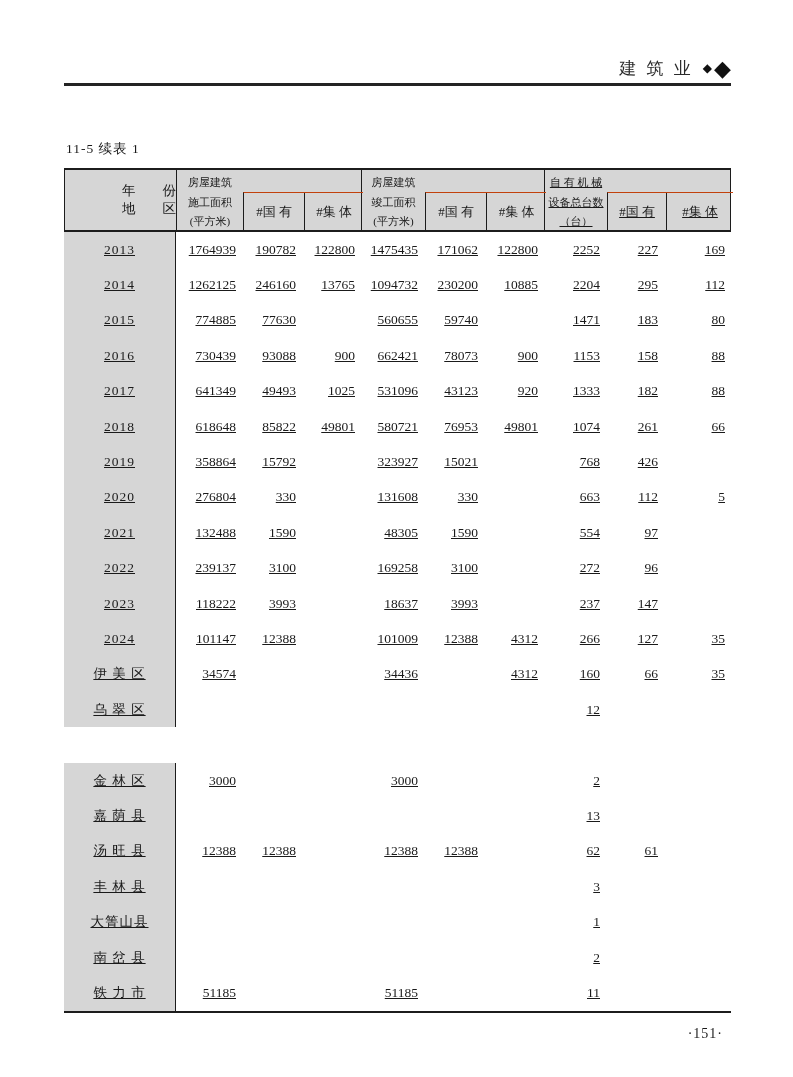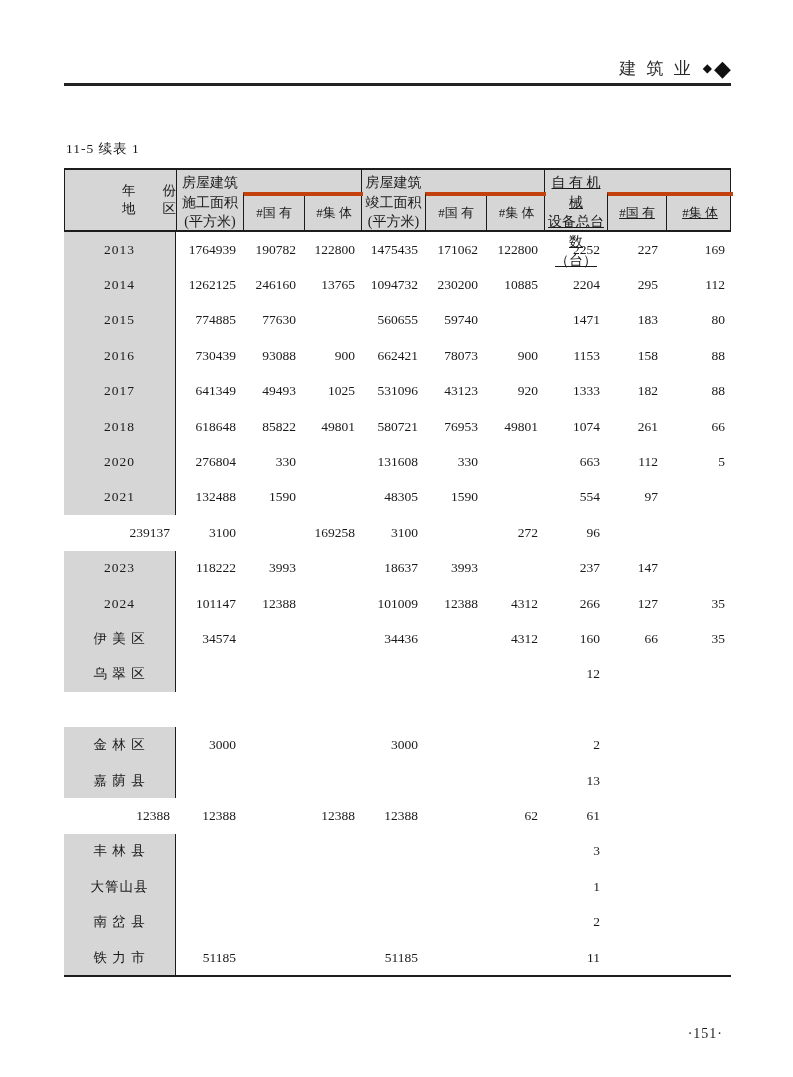--- a/index.html
+++ b/index.html
@@ -46,40 +46,41 @@
     width:112px; flex:0 0 112px;
     border-right:1px solid #1c1c1c;
     display:flex; flex-direction:column; justify-content:center; align-items:flex-end;
     font-size:13.5px; line-height:18px;
   }
   .hgroup { display:flex; position:relative; }
   .hgroup.divider { border-right:1px solid #1c1c1c; }
   .glabel {
     display:flex; flex-direction:column; justify-content:flex-start;
     padding-top:3px; text-align:center;
-    font-size:14px; line-height:19.5px;
+    font-size:11px; line-height:19.5px;
     flex:0 0 auto;
   }
   .gsubs {
     flex:1 1 auto; margin-top:22px;
-    border-top:4px solid #c2410c;
+    border-top:1px solid #c2410c;
     border-left:1px solid #1c1c1c;
     display:flex;
   }
   .gsub {
     display:flex; align-items:center; justify-content:center;
     font-size:13px; flex:0 0 auto;
   }
   .gsub + .gsub { border-left:1px solid #1c1c1c; }
 
   .tbody { border-bottom:2px solid #1c1c1c; }
   .trow {
     display:grid;
     grid-template-columns:112px 66px 60px 59px 63px 60px 60px 62px 58px 67px;
     height:35.4px;
+    text-decoration:underline;
   }
   .cell {
     display:flex; align-items:center;
     font-size:13.5px;
   }
   .cell.stub {
     background:#d6d6d6;
     border-right:1px solid #1c1c1c;
     justify-content:center;
     letter-spacing:1px;
@@ -213,20 +214,32 @@
         <div class="cell num">85822</div>
         <div class="cell num">49801</div>
         <div class="cell num">580721</div>
         <div class="cell num">76953</div>
         <div class="cell num">49801</div>
         <div class="cell num">1074</div>
         <div class="cell num">261</div>
         <div class="cell num">66</div>
       </div>
       <div class="trow">
+        <div class="cell stub">2019</div>
+        <div class="cell num">358864</div>
+        <div class="cell num">15792</div>
+        <div class="cell num"></div>
+        <div class="cell num">323927</div>
+        <div class="cell num">15021</div>
+        <div class="cell num"></div>
+        <div class="cell num">768</div>
+        <div class="cell num">426</div>
+        <div class="cell num"></div>
+      </div>
+      <div class="trow">
         <div class="cell stub">2020</div>
         <div class="cell num">276804</div>
         <div class="cell num">330</div>
         <div class="cell num"></div>
         <div class="cell num">131608</div>
         <div class="cell num">330</div>
         <div class="cell num"></div>
         <div class="cell num">663</div>
         <div class="cell num">112</div>
         <div class="cell num">5</div>
@@ -237,20 +250,21 @@
         <div class="cell num">1590</div>
         <div class="cell num"></div>
         <div class="cell num">48305</div>
         <div class="cell num">1590</div>
         <div class="cell num"></div>
         <div class="cell num">554</div>
         <div class="cell num">97</div>
         <div class="cell num"></div>
       </div>
       <div class="trow">
+        <div class="cell stub">2022</div>
         <div class="cell num">239137</div>
         <div class="cell num">3100</div>
         <div class="cell num"></div>
         <div class="cell num">169258</div>
         <div class="cell num">3100</div>
         <div class="cell num"></div>
         <div class="cell num">272</div>
         <div class="cell num">96</div>
         <div class="cell num"></div>
       </div>
@@ -331,20 +345,21 @@
         <div class="cell num"></div>
         <div class="cell num"></div>
         <div class="cell num"></div>
         <div class="cell num"></div>
         <div class="cell num"></div>
         <div class="cell num">13</div>
         <div class="cell num"></div>
         <div class="cell num"></div>
       </div>
       <div class="trow">
+        <div class="cell stub">汤 旺 县</div>
         <div class="cell num">12388</div>
         <div class="cell num">12388</div>
         <div class="cell num"></div>
         <div class="cell num">12388</div>
         <div class="cell num">12388</div>
         <div class="cell num"></div>
         <div class="cell num">62</div>
         <div class="cell num">61</div>
         <div class="cell num"></div>
       </div>

